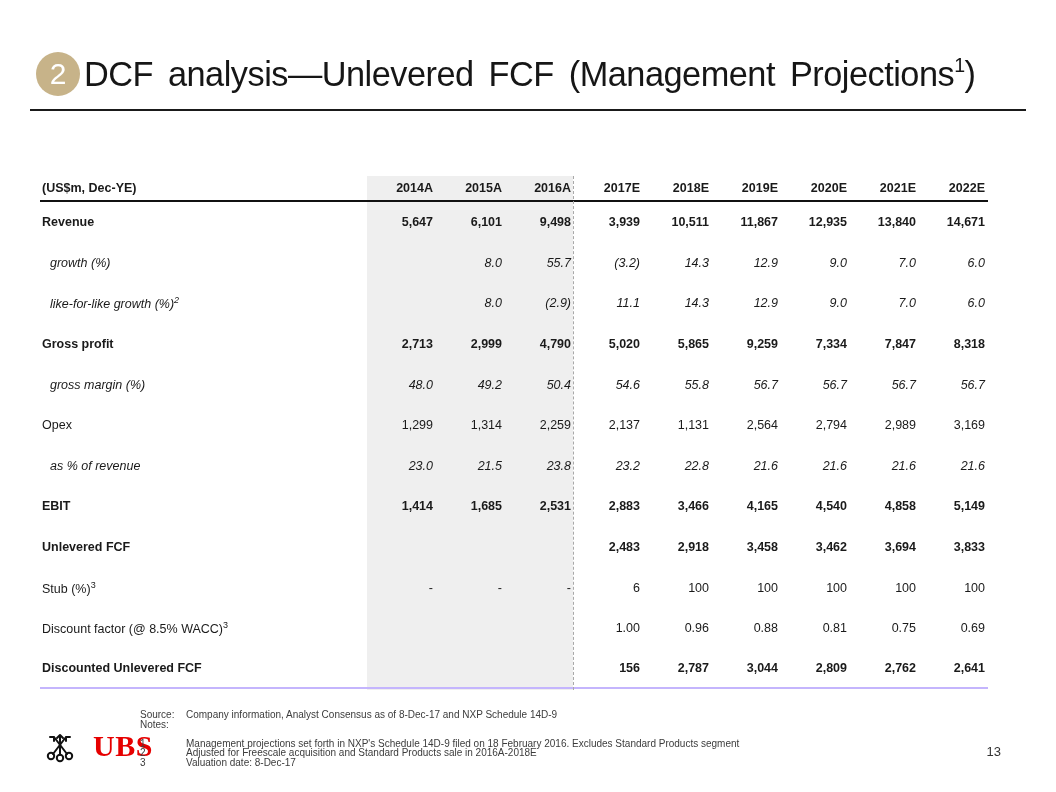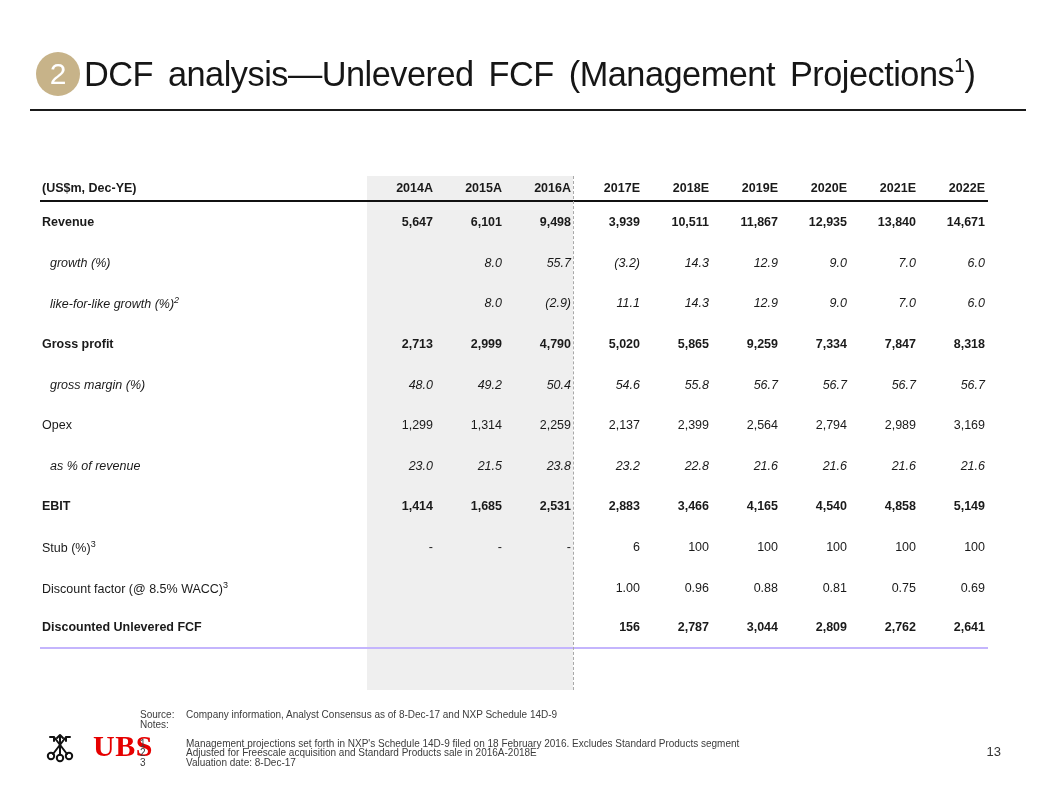--- a/index.html
+++ b/index.html
@@ -182,21 +182,21 @@
           <div class="cell-num">56.7</div>
           <div class="cell-num">56.7</div>
           <div class="cell-num">56.7</div>
         </div>
         <div class="trow body regular">
           <div class="cell-label"><span>Opex</span></div>
           <div class="cell-num">1,299</div>
           <div class="cell-num">1,314</div>
           <div class="cell-num">2,259</div>
           <div class="cell-num">2,137</div>
-          <div class="cell-num">2,399</div>
+          <div class="cell-num">1,131</div>
           <div class="cell-num">2,564</div>
           <div class="cell-num">2,794</div>
           <div class="cell-num">2,989</div>
           <div class="cell-num">3,169</div>
         </div>
         <div class="trow body italic">
           <div class="cell-label"><span>as % of revenue</span></div>
           <div class="cell-num">23.0</div>
           <div class="cell-num">21.5</div>
           <div class="cell-num">23.8</div>
@@ -211,20 +211,32 @@
           <div class="cell-label"><span>EBIT</span></div>
           <div class="cell-num">1,414</div>
           <div class="cell-num">1,685</div>
           <div class="cell-num">2,531</div>
           <div class="cell-num">2,883</div>
           <div class="cell-num">3,466</div>
           <div class="cell-num">4,165</div>
           <div class="cell-num">4,540</div>
           <div class="cell-num">4,858</div>
           <div class="cell-num">5,149</div>
+        </div>
+        <div class="trow body bold">
+          <div class="cell-label"><span>Unlevered FCF</span></div>
+          <div class="cell-num"></div>
+          <div class="cell-num"></div>
+          <div class="cell-num"></div>
+          <div class="cell-num">2,483</div>
+          <div class="cell-num">2,918</div>
+          <div class="cell-num">3,458</div>
+          <div class="cell-num">3,462</div>
+          <div class="cell-num">3,694</div>
+          <div class="cell-num">3,833</div>
         </div>
         <div class="trow body regular">
           <div class="cell-label"><span>Stub (%)</span><sup>3</sup></div>
           <div class="cell-num">-</div>
           <div class="cell-num">-</div>
           <div class="cell-num">-</div>
           <div class="cell-num">6</div>
           <div class="cell-num">100</div>
           <div class="cell-num">100</div>
           <div class="cell-num">100</div>

